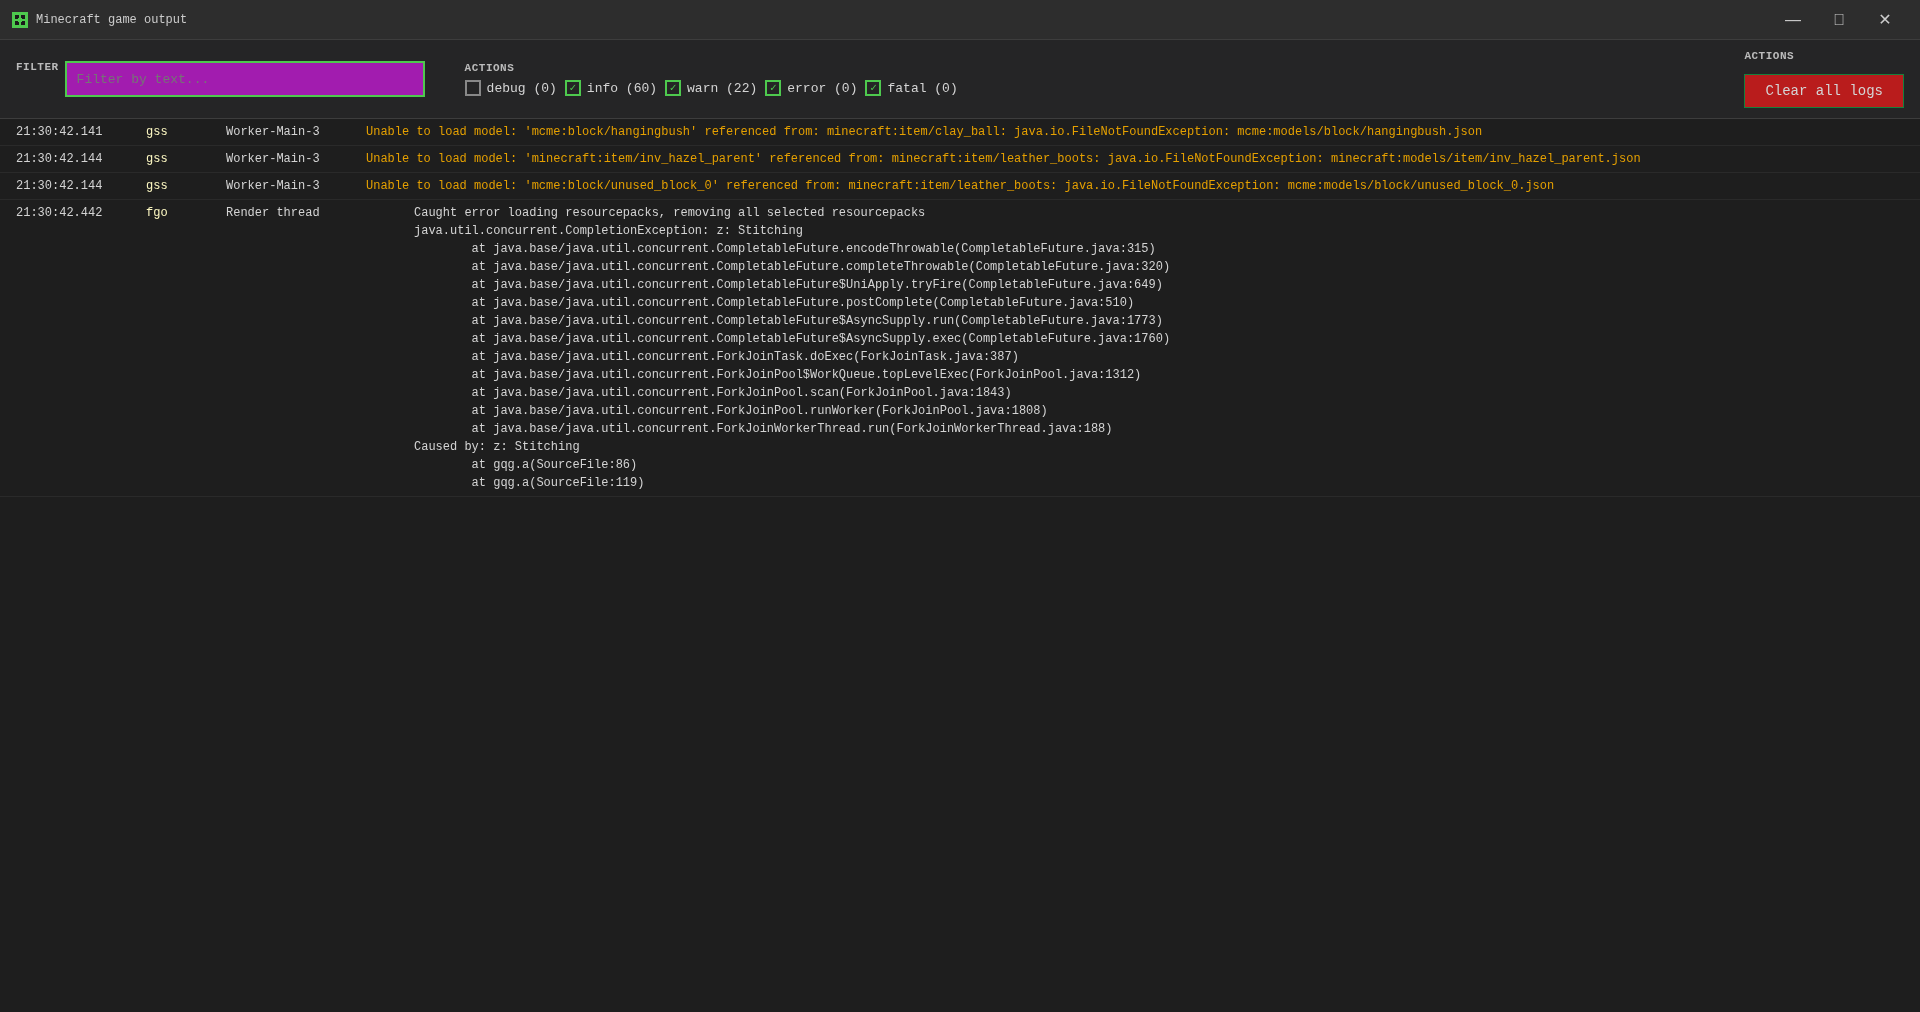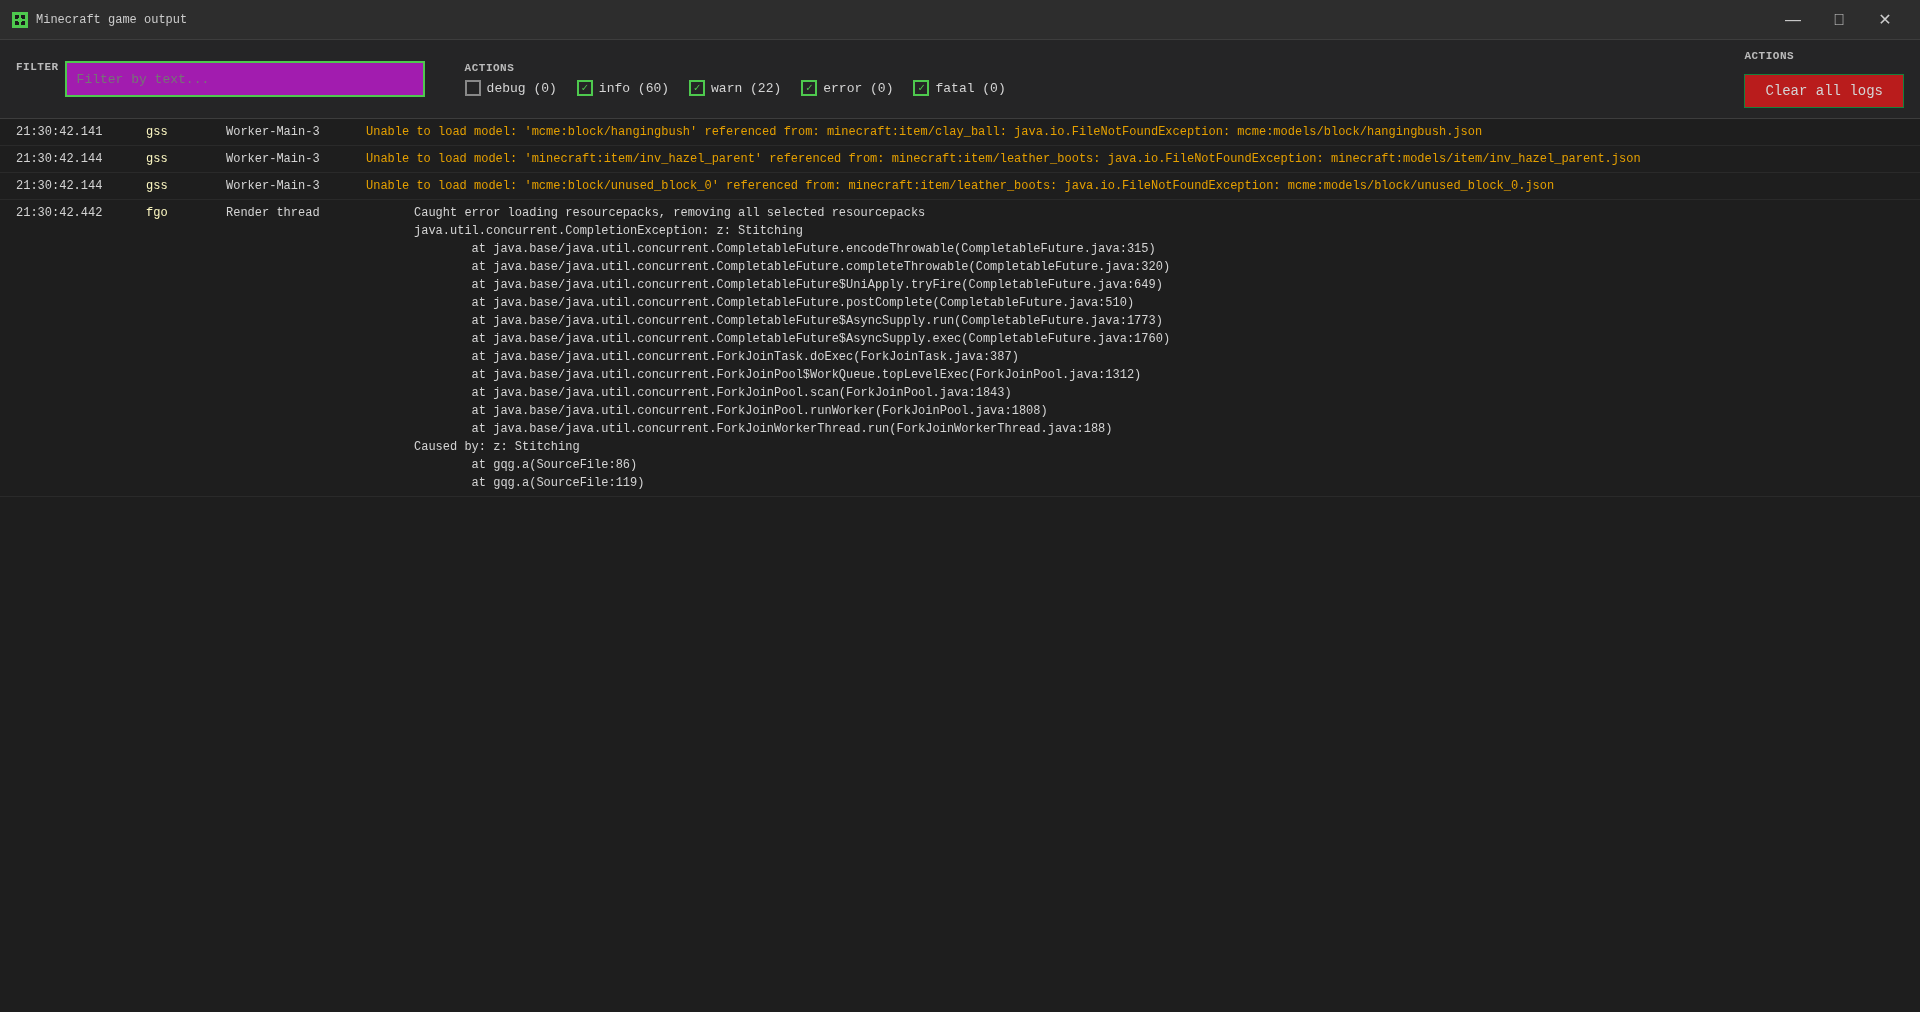--- a/index.html
+++ b/index.html
@@ -97,21 +97,21 @@
 
     .levels-section {
       display: flex;
       flex-direction: column;
       gap: 6px;
     }
 
     .levels-items {
       display: flex;
       align-items: flex-start;
-      gap: 20px;
+      gap: 8px;
     }
 
     .level-item {
       display: flex;
       align-items: center;
       gap: 6px;
       cursor: pointer;
     }
 
     .checkbox {

